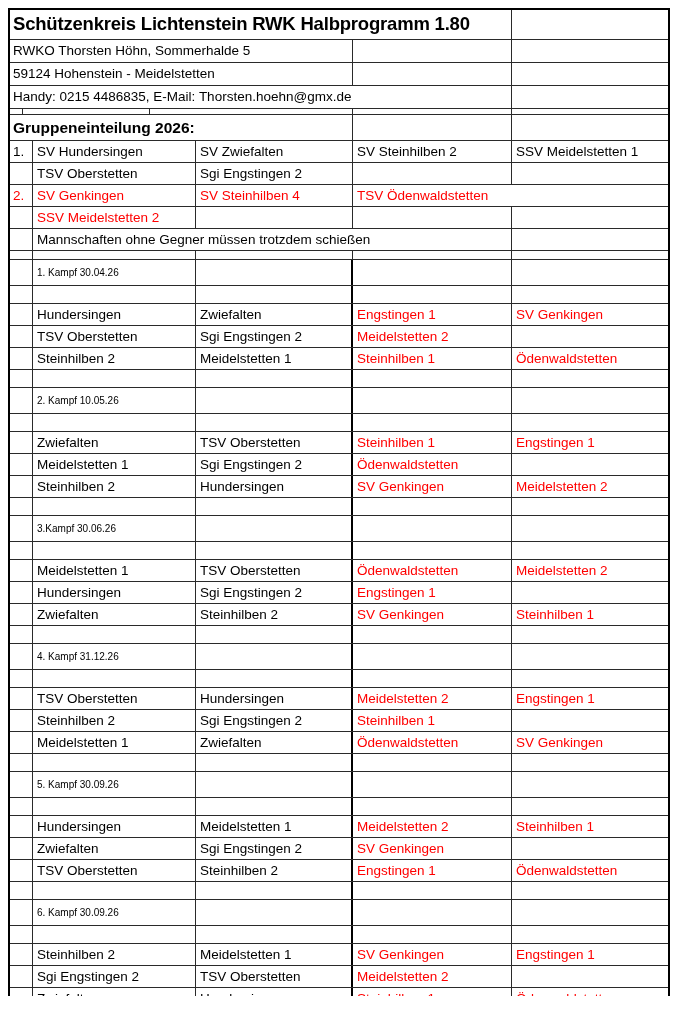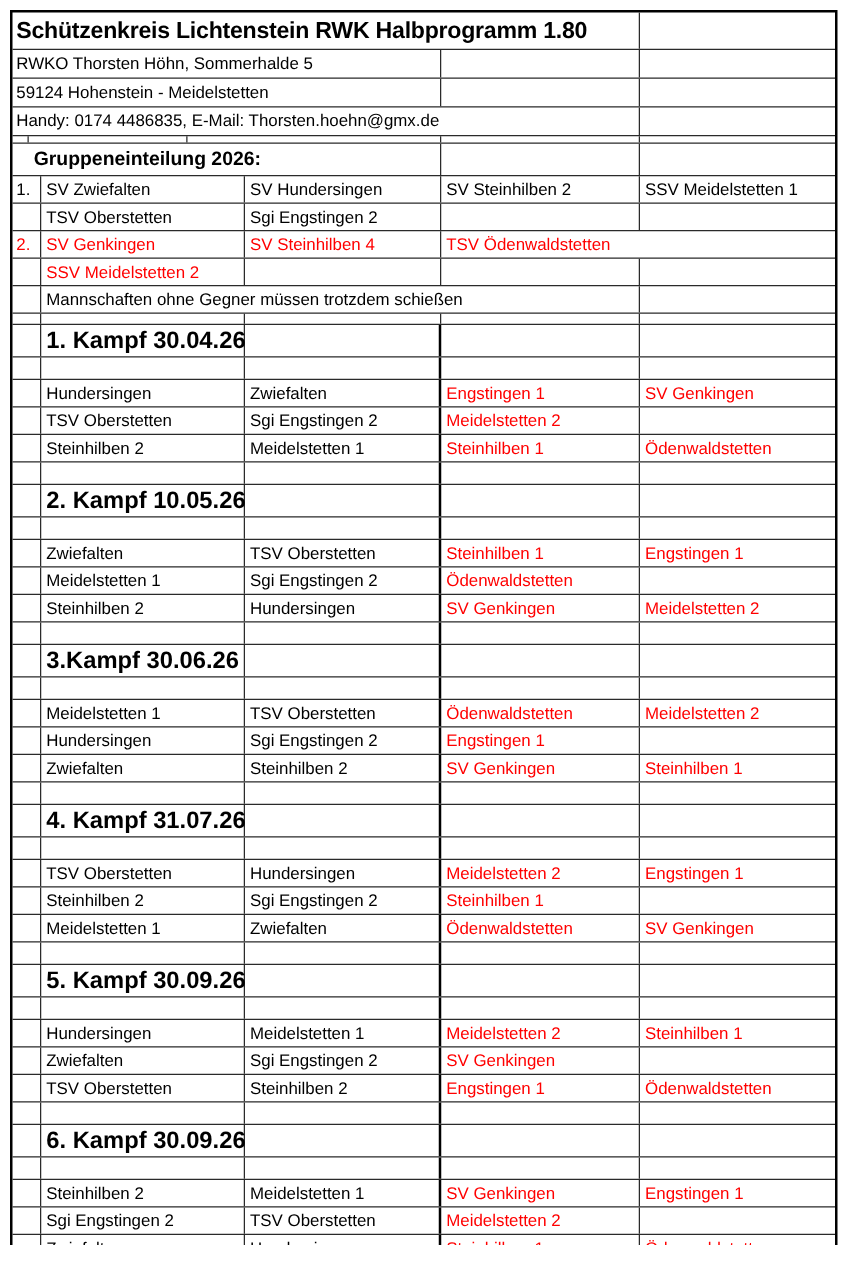--- a/index.html
+++ b/index.html
@@ -32,22 +32,22 @@
   .h-sliver{height:6px;}
   .h-gruppe{height:26px;}
   .h-body{height:22px;}
   .h-emptyA{height:9px;}
   .h-kampf{height:26px;}
   .h-gap{height:18px;}
   .h-sep{height:18px;}
   
   .t-doc-title{font-weight:700;font-size:18.5px;padding-left:3px;letter-spacing:-0.2px;overflow:visible;}
   .t-addr{padding-left:3px;}
-  .t-gruppe{font-weight:700;font-size:15.5px;padding-left:17px;overflow:visible;}
-  .t-kampf{font-weight:700;font-size:19px;overflow:visible;}
+  .t-gruppe{font-weight:700;font-size:15.5px;padding-left:3px;overflow:visible;}
+  .t-kampf{font-weight:400;font-size:10px;overflow:visible;}
   .num{padding-left:3px;}
   .red{color:#ff0000;}
 </style>
 </head>
 <body>
 
 <div class="page">
   <div class="sheet">
 
     <div class="row g-wide h-title">
@@ -58,40 +58,40 @@
       <div class="c t-addr">RWKO Thorsten Höhn, Sommerhalde 5</div>
       <div class="c"></div>
       <div class="c"></div>
     </div>
     <div class="row g-addr h-addr">
       <div class="c t-addr">59124 Hohenstein - Meidelstetten</div>
       <div class="c"></div>
       <div class="c"></div>
     </div>
     <div class="row g-wide h-addr">
-      <div class="c t-addr">Handy: 0174 4486835, E-Mail: Thorsten.hoehn@gmx.de</div>
+      <div class="c t-addr">Handy: 0215 4486835, E-Mail: Thorsten.hoehn@gmx.de</div>
       <div class="c"></div>
     </div>
     <div class="row g-sliver h-sliver">
       <div class="c"></div>
       <div class="c"></div>
       <div class="c"></div>
       <div class="c"></div>
       <div class="c"></div>
     </div>
 
     <div class="row g-addr h-gruppe">
       <div class="c t-gruppe">Gruppeneinteilung 2026:</div>
       <div class="c"></div>
       <div class="c"></div>
     </div>
     <div class="row g-main h-body">
       <div class="c num">1.</div>
+      <div class="c">SV Hundersingen</div>
       <div class="c">SV Zwiefalten</div>
-      <div class="c">SV Hundersingen</div>
       <div class="c">SV Steinhilben 2</div>
       <div class="c">SSV Meidelstetten 1</div>
     </div>
     <div class="row g-main h-body">
       <div class="c num"></div>
       <div class="c">TSV Oberstetten</div>
       <div class="c">Sgi Engstingen 2</div>
       <div class="c"></div>
       <div class="c"></div>
     </div>
@@ -245,21 +245,21 @@
     <div class="row g-main h-sep">
       <div class="c"></div>
       <div class="c"></div>
       <div class="c tick"></div>
       <div class="c"></div>
       <div class="c"></div>
     </div>
 
     <div class="row g-main h-kampf">
       <div class="c"></div>
-      <div class="c t-kampf">4. Kampf 31.07.26</div>
+      <div class="c t-kampf">4. Kampf 31.12.26</div>
       <div class="c tick"></div>
       <div class="c"></div>
       <div class="c"></div>
     </div>
     <div class="row g-main h-gap">
       <div class="c"></div>
       <div class="c"></div>
       <div class="c tick"></div>
       <div class="c"></div>
       <div class="c"></div>

